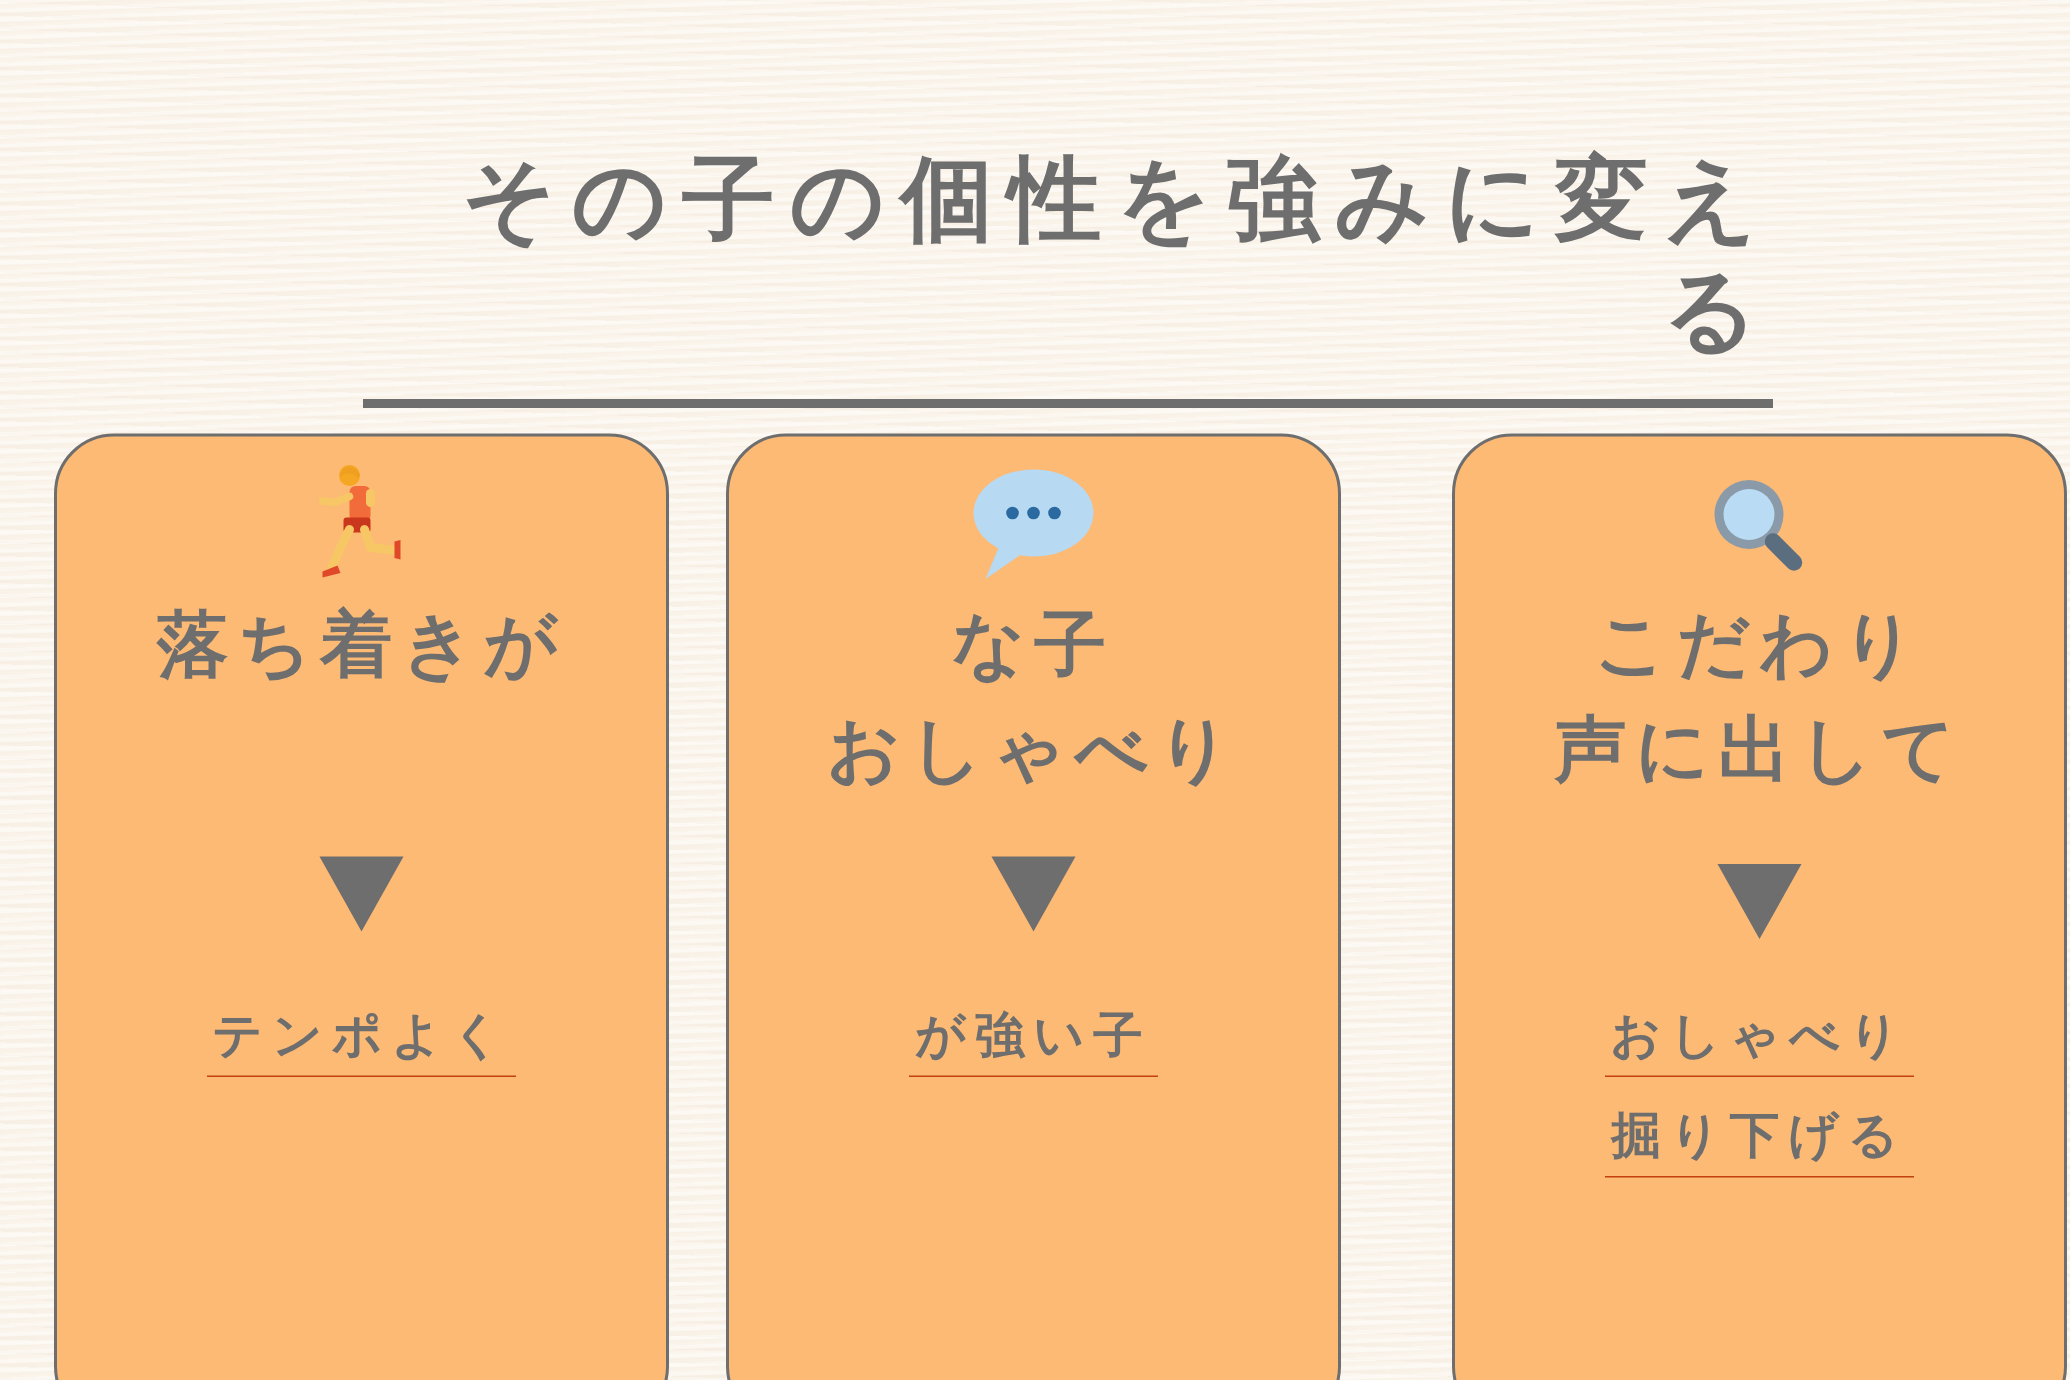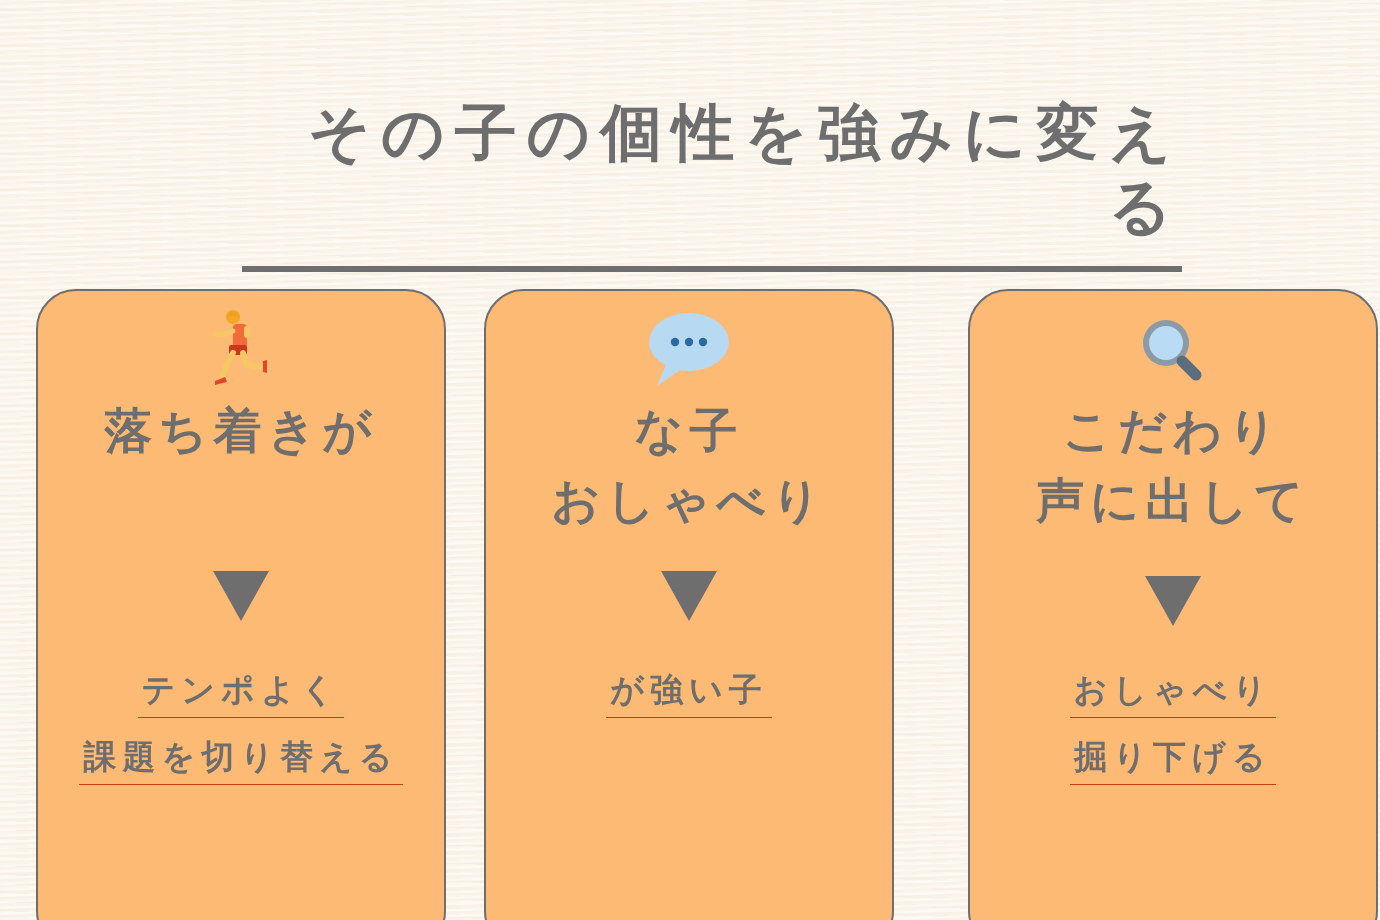--- a/index.html
+++ b/index.html
@@ -85,21 +85,20 @@
       <path d="M6 72 L16 68 L18 73 L6 76 Z" fill="#e0482a"></path>
       <path d="M54 52 L58 51 L58 64 L54 63 Z" fill="#e0482a"></path>
     </svg>
   </div>
   <div class="heading">
     <span>落ち着きが</span>
   </div>
   <div class="arrow"></div>
   <div class="tip">
     <span class="tip-row"><span class="tip-line">テンポよく</span></span>
-    <span class="tip-row"><span class="tip-line">課題を切り替える</span></span>
   </div>
 </div>
 
 <div class="card card-2">
   <div class="icon-wrap">
     <svg width="84" height="80" viewBox="0 0 84 80">
       <ellipse cx="42" cy="32" rx="40" ry="29" fill="#b7d9f2"></ellipse>
       <path d="M20 52 L10 76 L36 58 Z" fill="#b7d9f2"></path>
       <circle cx="28" cy="32" r="4.2" fill="#2b6aa0"></circle>
       <circle cx="42" cy="32" r="4.2" fill="#2b6aa0"></circle>

